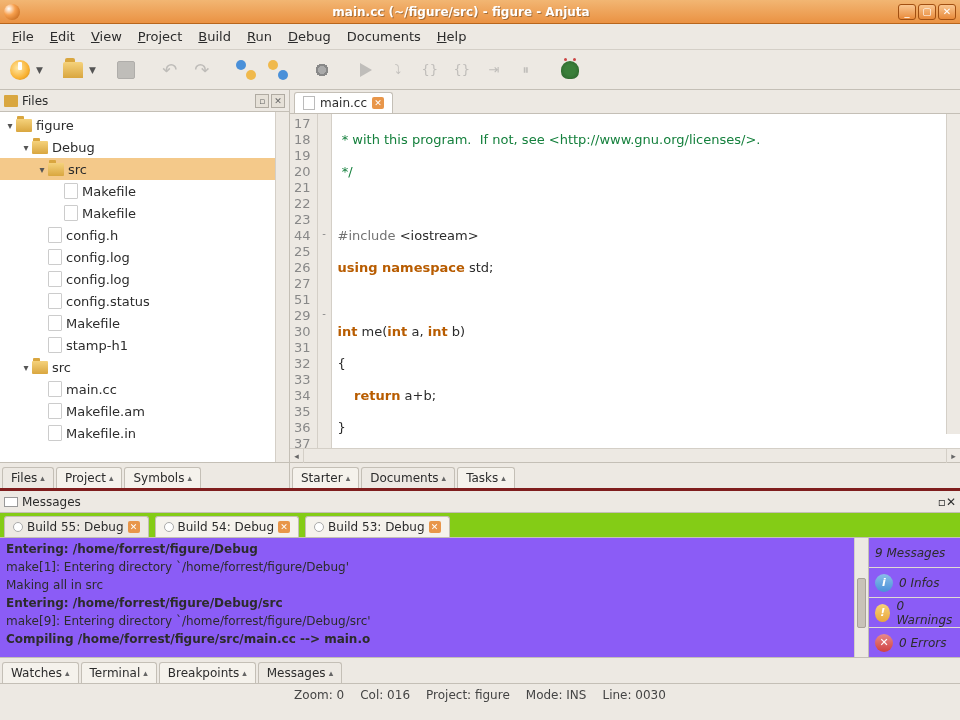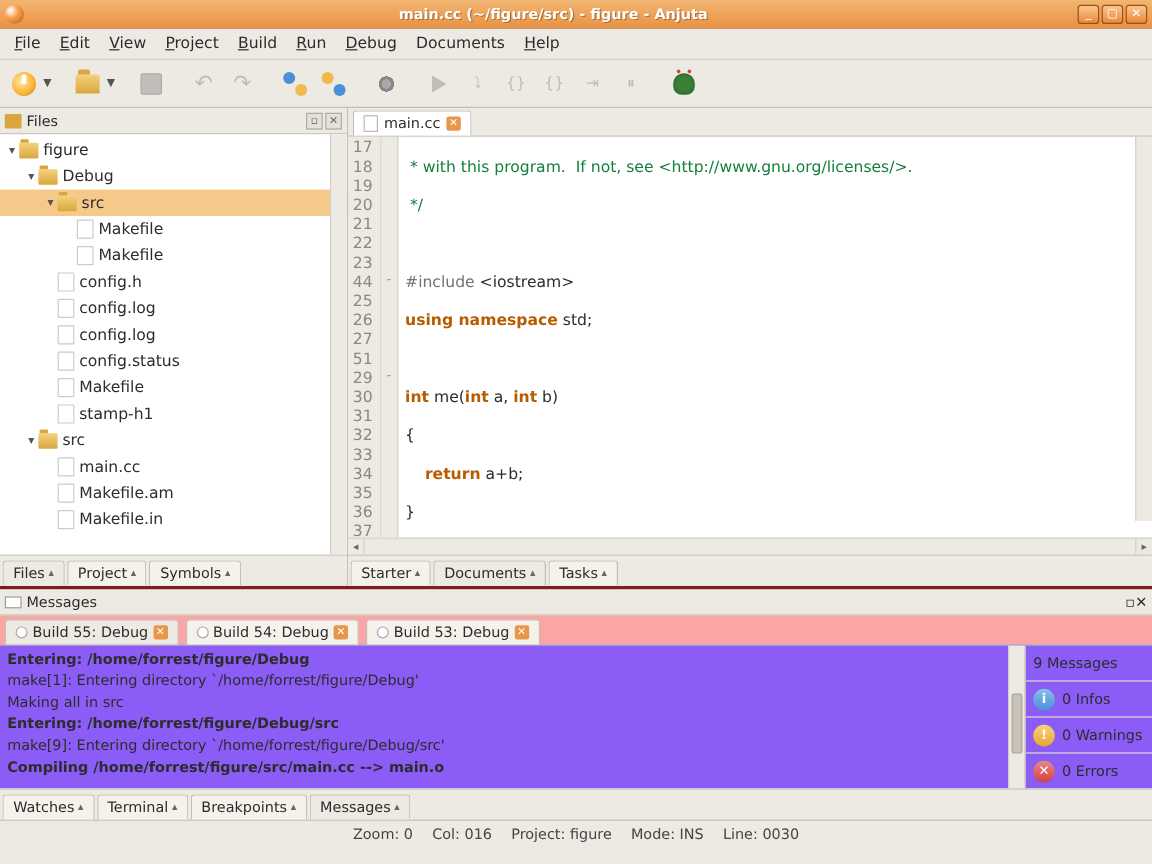--- a/index.html
+++ b/index.html
@@ -86,34 +86,34 @@
 .editor-scrollbar-h .harrow.l { left:0; border-right:1px solid #d4cfc7; }
 .editor-scrollbar-h .harrow.r { right:0; border-left:1px solid #d4cfc7; }
 
 .editor-bottom-tabs { height:26px; background:#ede9e3; border-top:1px solid #c4bfb6; display:flex; align-items:flex-end; padding:0 2px; }
 
 
 .msg-pane { border-top:3px solid #7f1d1d; background:#ede9e3; }
 .msg-header { height:22px; display:flex; align-items:center; padding:0 4px; border-bottom:1px solid #c4bfb6; font-size:12px; }
 .msg-header .micon { width:14px; height:10px; background:#fff; border:1px solid #999; margin-right:4px; }
 .msg-header .hflex { flex:1; }
-.msg-tabs { height:24px; display:flex; align-items:flex-end; padding-left:4px; background:#fca5a5; }
+.msg-tabs { height:24px; display:flex; align-items:flex-end; padding-left:4px; background:#84cc16; }
 .mtab { padding:3px 8px; border:1px solid #c4bfb6; border-bottom:none; background:#f5f2ec; border-radius:3px 3px 0 0; margin-right:6px; font-size:12px; display:flex; align-items:center; gap:4px; }
 .mtab.active { background:#ede9e3; }
 .mtab .mdot { width:10px; height:10px; border:1px solid #aaa; border-radius:50%; background:#fff; }
 .mtab .close-x { width:12px; height:12px; background:#e8964a; color:#fff; font-size:9px; border-radius:2px; display:flex; align-items:center; justify-content:center; }
 
 .msg-body { display:flex; background:#8b5cf6; height:120px; border-top:1px solid #c4bfb6; }
 .msg-text { flex:1; padding:2px 6px; font-size:12px; line-height:18px; overflow:hidden; position:relative; }
 .msg-text .ml { height:18px; white-space:nowrap; }
 .msg-text .ml.bold { font-weight:bold; }
 .msg-text .compile { font-weight:bold; }
 .msg-scrollbar { width:14px; background:#ede9e3; border-left:1px solid #d4cfc7; position:relative; }
 .msg-scrollbar .thumb { position:absolute; left:2px; right:2px; top:40px; height:50px; background:#c8c2b8; border:1px solid #a8a298; border-radius:2px; }
-.msg-stats { width:106px; border-left:1px solid #c4bfb6; display:flex; flex-direction:column; }
+.msg-stats { width:92px; border-left:1px solid #c4bfb6; display:flex; flex-direction:column;font-style:italic; }
 .stat-row { flex:1; display:flex; align-items:center; padding:0 6px; border-bottom:1px solid #e0dbd2; gap:6px; font-size:12px; }
 .stat-row:last-child { border-bottom:none; }
 .stat-icon { width:18px; height:18px; border-radius:50%; display:flex; align-items:center; justify-content:center; color:#fff; font-size:11px; font-weight:bold; }
 .stat-icon.info { background:linear-gradient(#8abee8,#4a90d9); }
 .stat-icon.warn { background:linear-gradient(#f7d27a,#e8a63a); }
 .stat-icon.err { background:linear-gradient(#e88a8a,#d04040); }
 
 .bottom-tabs2 { height:26px; background:#ede9e3; border-top:1px solid #c4bfb6; display:flex; align-items:flex-end; padding:0 2px; }
 
 

